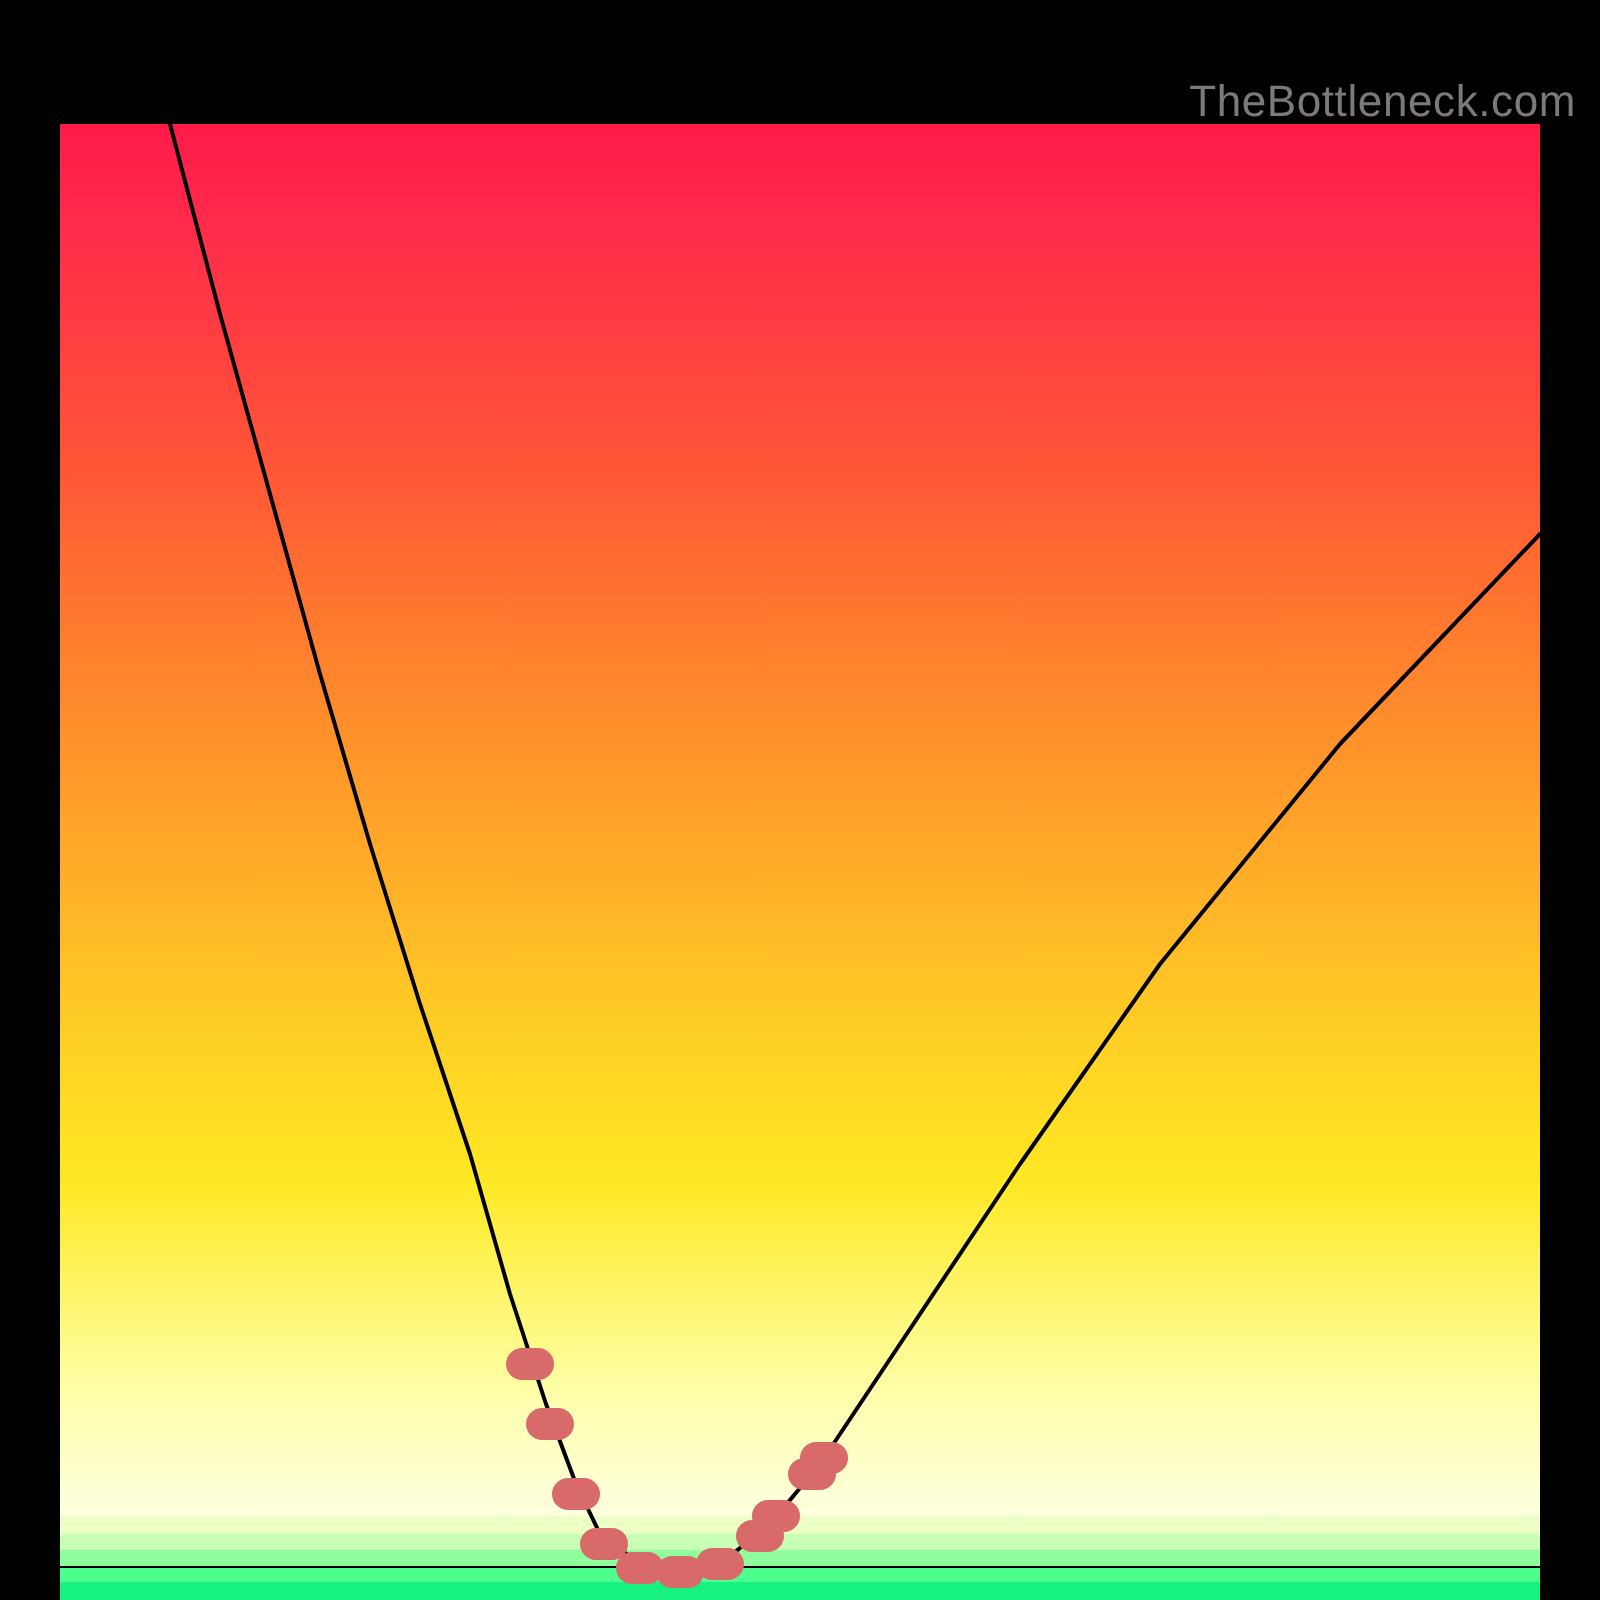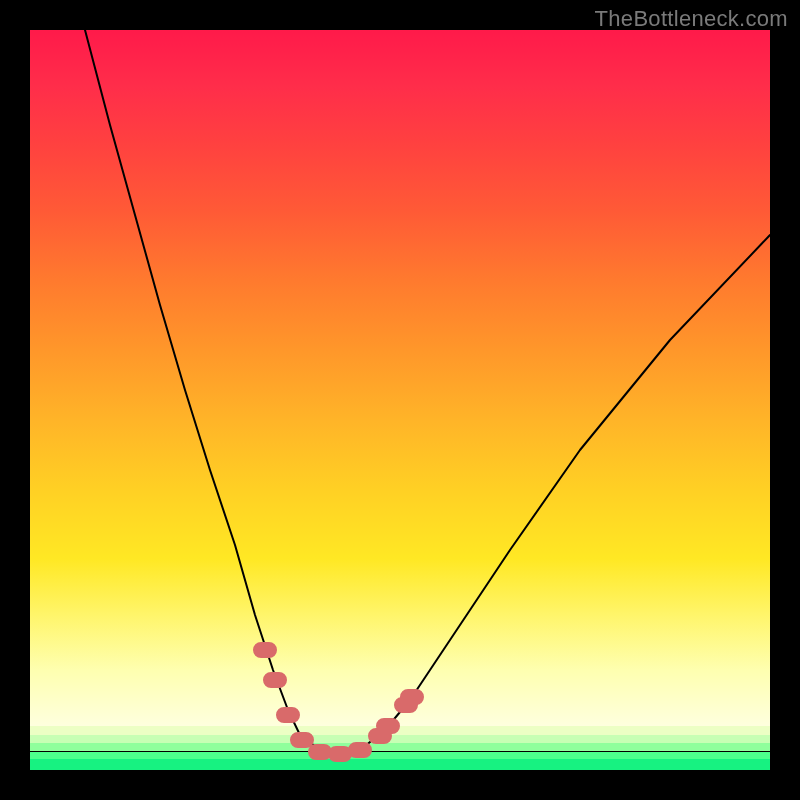--- a/index.html
+++ b/index.html
@@ -9,20 +9,21 @@
     height: 800px;
     background: #000;
     font-family: Arial, Helvetica, sans-serif;
     overflow: hidden;
   }
   .frame {
     position: relative;
     width: 800px;
     height: 653px;
     background: #000;
+    margin-top: 32px;
   }
   .watermark {
     position: absolute;
     top: 6px;
     right: 12px;
     color: #7a7a7a;
     font-size: 22px;
     font-weight: 500;
     letter-spacing: 0.3px;
     z-index: 10;

